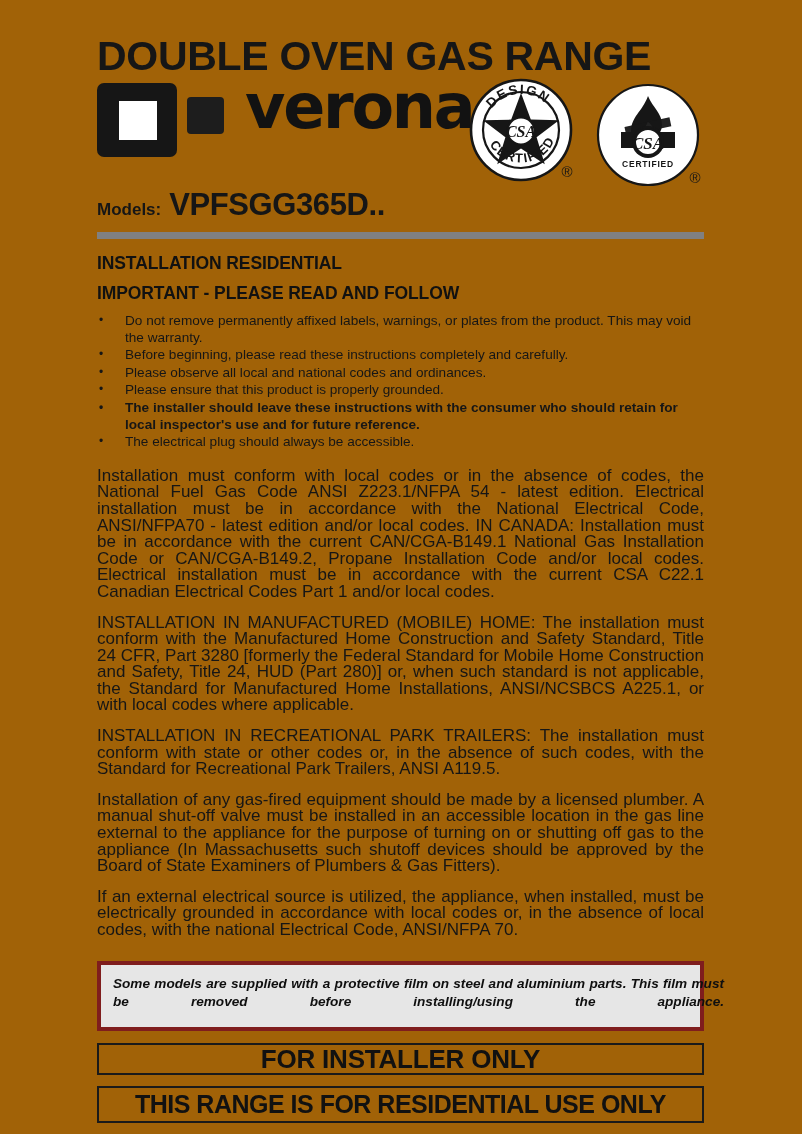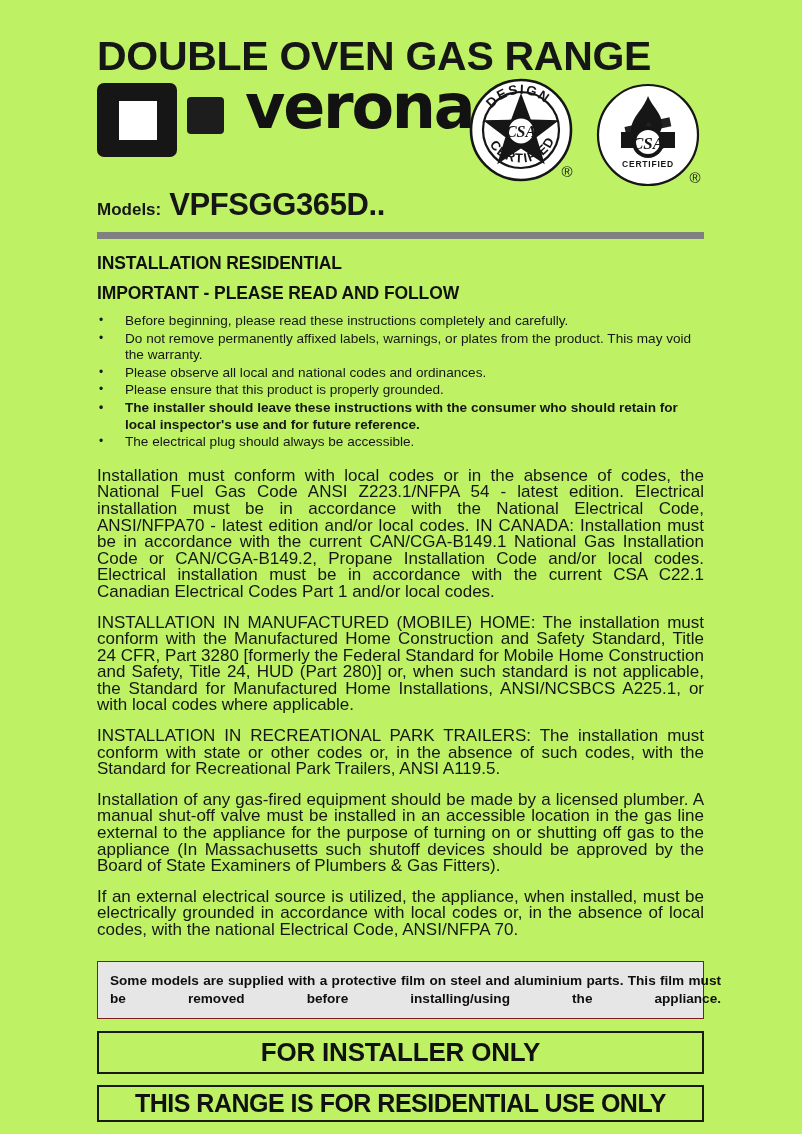--- a/index.html
+++ b/index.html
@@ -13,21 +13,21 @@
     position: relative;
     font-family: "Liberation Sans", sans-serif;
     color: #1a1a1a;
     overflow: hidden;
   }
   .page {
     position: absolute;
     left: 0; top: 0;
     width: 802px;
     height: 1134px;
-    background: #bef264;
+    background: #a16207;
   }
   .content {
     position: absolute;
     left: 97px;
     top: 0;
     width: 607px;
   }
 
   
   .doc-title {
@@ -156,25 +156,26 @@
     text-align: justify;
     text-justify: inter-word;
     margin: 14px 0 0 0;
     color: #161616;
   }
   p.body.first { margin-top: 17px; }
 
   
   .notice-box {
     margin-top: 22px;
-    border: 1px solid #7f1d1d;
+    border: 4px solid #7f1d1d;
     background: #e6e6e6;
-    height: 58px;
+    height: 70px;
     box-sizing: border-box;
     position: relative;
+    font-style: italic;
   }
   .notice-text {
     position: absolute;
     left: 12px;
     top: 10px;
     width: 611px;
     font-size: 13.6px;
     line-height: 18px;
     font-weight: bold;
     text-align: justify;
@@ -184,21 +185,21 @@
   .notice-text::after {
     content: "";
     display: inline-block;
     width: 100%;
   }
 
   
   .callout {
     margin-top: 12px;
     border: 2px solid #1a1a1a;
-    height: 43px;
+    height: 32px;
     box-sizing: border-box;
     display: flex;
     align-items: center;
     justify-content: center;
   }
   .callout.second { margin-top: 11px; height: 37px; }
   .callout-text {
     font-size: 26px;
     font-weight: bold;
     letter-spacing: -0.2px;
@@ -269,22 +270,22 @@
       <span class="models-label">Models:</span>
       <span class="models-value">VPFSGG365D..</span>
     </div>
 
     <div class="gray-rule"></div>
 
     <h2 class="h-section">INSTALLATION RESIDENTIAL</h2>
     <h2 class="h-section second">IMPORTANT - PLEASE READ AND FOLLOW</h2>
 
     <ul class="bullets">
+      <li>Do not remove permanently affixed labels, warnings, or plates from the product. This may void the warranty.</li>
       <li>Before beginning, please read these instructions completely and carefully.</li>
-      <li>Do not remove permanently affixed labels, warnings, or plates from the product. This may void the warranty.</li>
       <li>Please observe all local and national codes and ordinances.</li>
       <li>Please ensure that this product is properly grounded.</li>
       <li class="bold">The installer should leave these instructions with the consumer who should retain for local inspector's use and for future reference.</li>
       <li>The electrical plug should always be accessible.</li>
     </ul>
 
     <p class="body first">Installation must conform with local codes or in the absence of codes, the National Fuel Gas Code ANSI Z223.1/NFPA 54 - latest edition. Electrical installation must be in accordance with the National Electrical Code, ANSI/NFPA70 - latest edition and/or local codes. IN CANADA: Installation must be in accordance with the current CAN/CGA-B149.1 National Gas Installation Code or CAN/CGA-B149.2, Propane Installation Code and/or local codes. Electrical installation must be in accordance with the current CSA C22.1 Canadian Electrical Codes Part 1 and/or local codes.</p>
     <p class="body">INSTALLATION IN MANUFACTURED (MOBILE) HOME: The installation must conform with the Manufactured Home Construction and Safety Standard, Title 24 CFR, Part 3280 [formerly the Federal Standard for Mobile Home Construction and Safety, Title 24, HUD (Part 280)] or, when such standard is not applicable, the Standard for Manufactured Home Installations, ANSI/NCSBCS A225.1, or with local codes where applicable.</p>
     <p class="body">INSTALLATION IN RECREATIONAL PARK TRAILERS: The installation must conform with state or other codes or, in the absence of such codes, with the Standard for Recreational Park Trailers, ANSI A119.5.</p>
     <p class="body">Installation of any gas-fired equipment should be made by a licensed plumber. A manual shut-off valve must be installed in an accessible location in the gas line external to the appliance for the purpose of turning on or shutting off gas to the appliance (In Massachusetts such shutoff devices should be approved by the Board of State Examiners of Plumbers &amp; Gas Fitters).</p>

